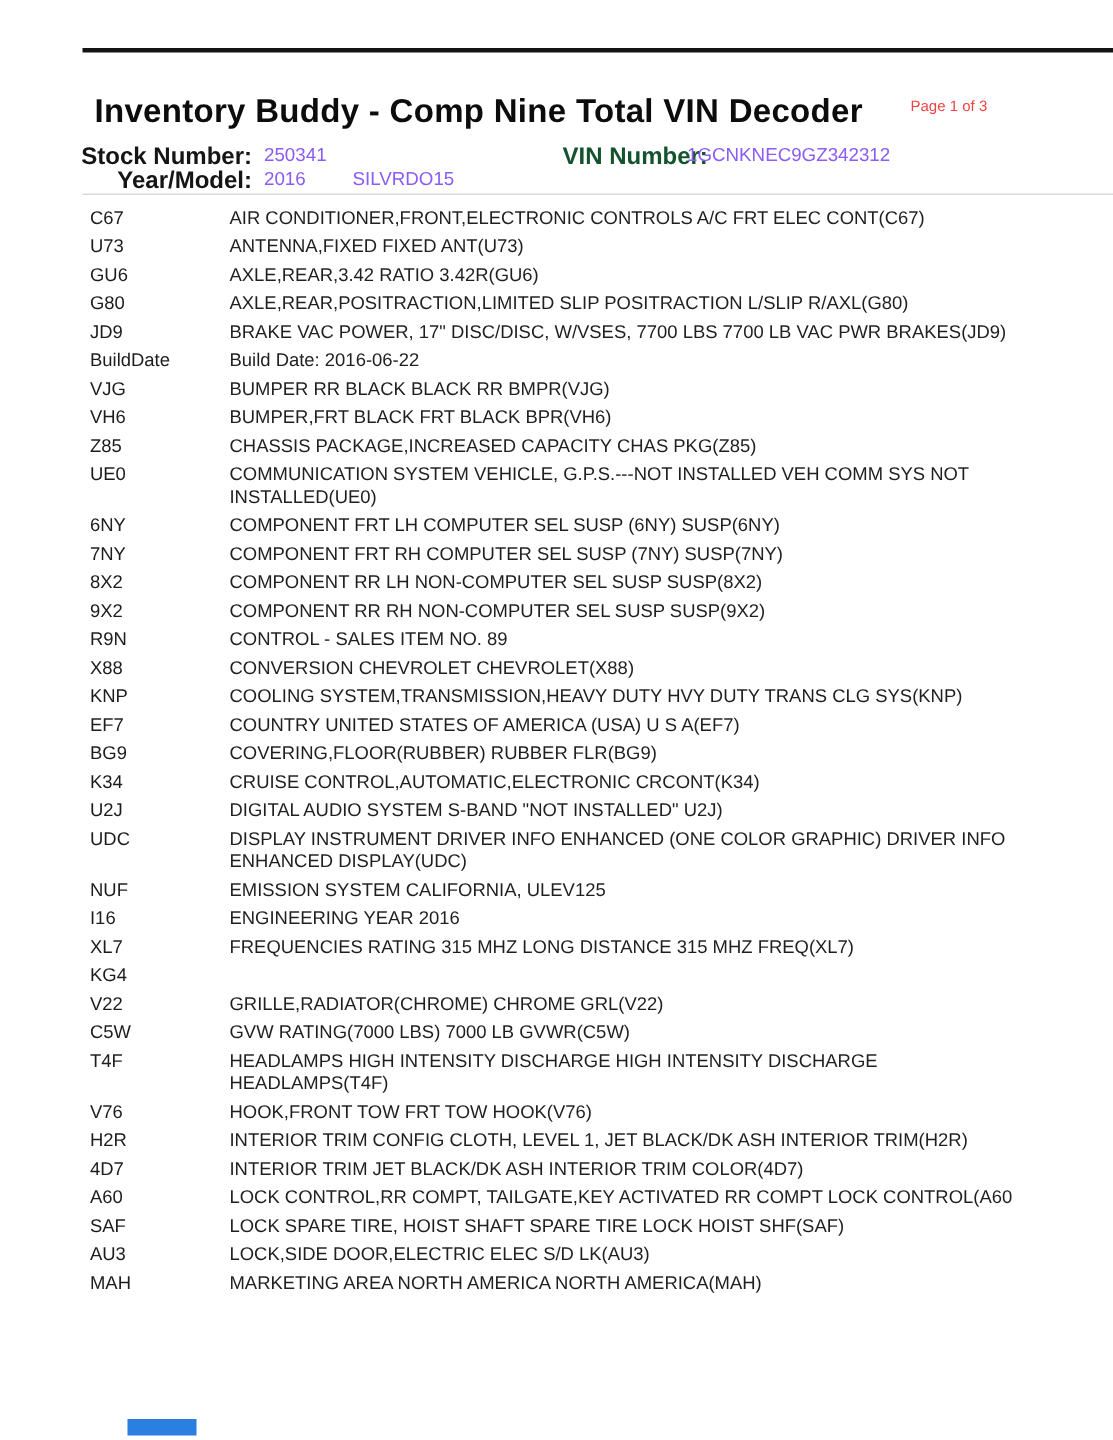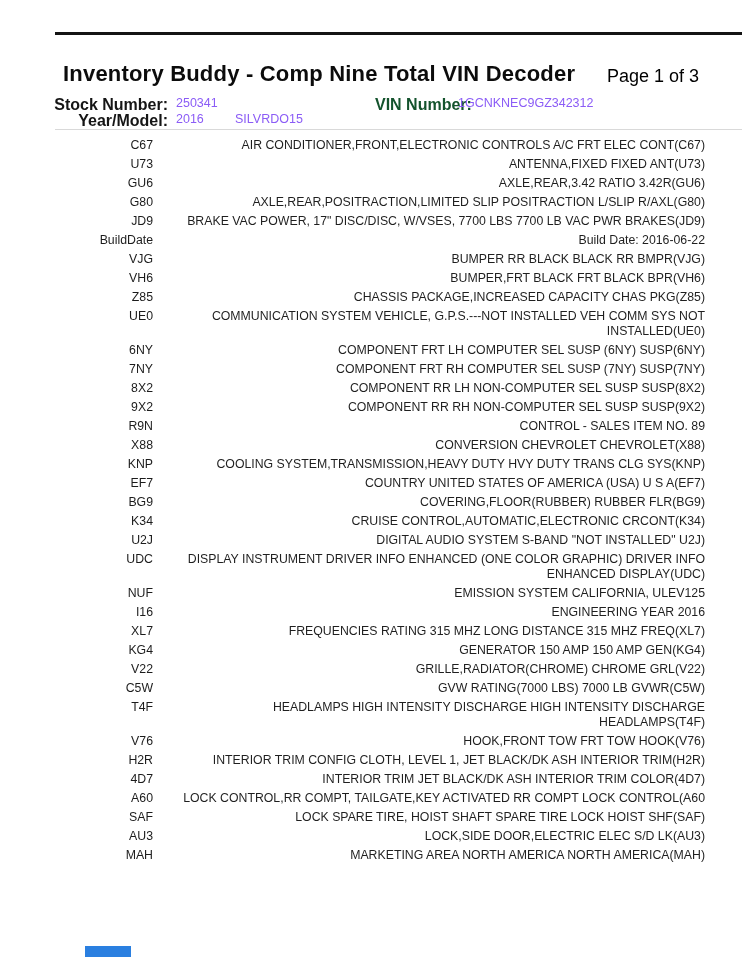--- a/index.html
+++ b/index.html
@@ -22,22 +22,22 @@
     left: 63px; top: 61px;
     font-size: 22px;
     font-weight: bold;
     color: #0c0c0c;
     letter-spacing: 0.2px;
     white-space: nowrap;
   }
   .page-indicator {
     position: absolute;
     left: 607px; top: 66px;
-    font-size: 18px;
-    color: #000000;
+    font-size: 10px;
+    color: #ef4444;
   }
   .hdr-label {
     position: absolute;
     left: 0; width: 168px;
     text-align: right;
     font-size: 16px;
     font-weight: bold;
     color: #151515;
     white-space: nowrap;
   }
@@ -66,21 +66,20 @@
   }
   .options-list {
     position: absolute;
     top: 138px; left: 0; right: 0;
   }
   .opt-row {
     display: flex;
     margin-bottom: 4px;
     font-size: 12.3px;
     line-height: 15px;
-    text-align: right;
   }
   .opt-code {
     flex: none;
     margin-left: 60px;
     width: 93px;
     color: #1c1c1c;
   }
   .opt-desc {
     width: 552px;
     color: #1f1f1f;
@@ -209,21 +208,20 @@
     <div class="opt-row">
       <div class="opt-code">I16</div>
       <div class="opt-desc">ENGINEERING YEAR 2016</div>
     </div>
     <div class="opt-row">
       <div class="opt-code">XL7</div>
       <div class="opt-desc">FREQUENCIES RATING 315 MHZ LONG DISTANCE 315 MHZ FREQ(XL7)</div>
     </div>
     <div class="opt-row">
       <div class="opt-code">KG4</div>
-      <div class="opt-desc">GENERATOR 150 AMP 150 AMP GEN(KG4)</div>
     </div>
     <div class="opt-row">
       <div class="opt-code">V22</div>
       <div class="opt-desc">GRILLE,RADIATOR(CHROME) CHROME GRL(V22)</div>
     </div>
     <div class="opt-row">
       <div class="opt-code">C5W</div>
       <div class="opt-desc">GVW RATING(7000 LBS) 7000 LB GVWR(C5W)</div>
     </div>
     <div class="opt-row">

